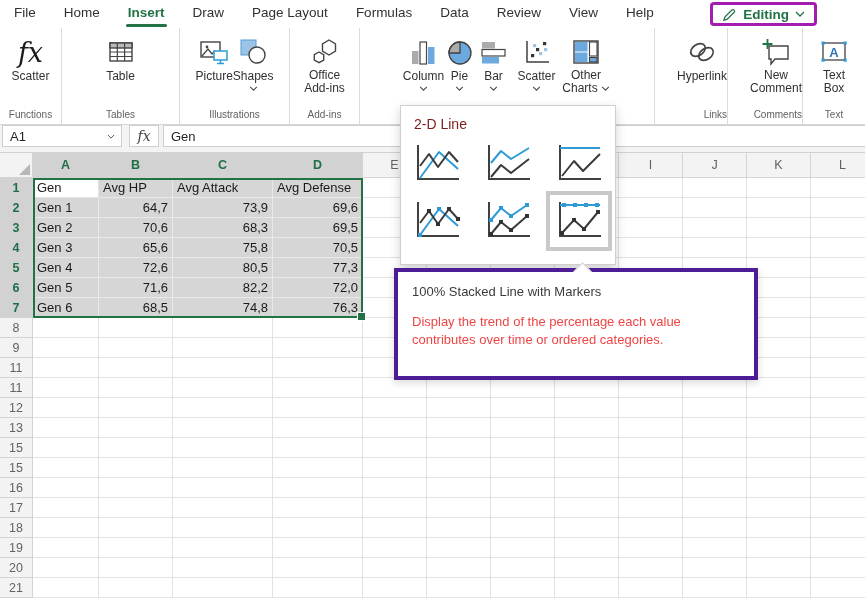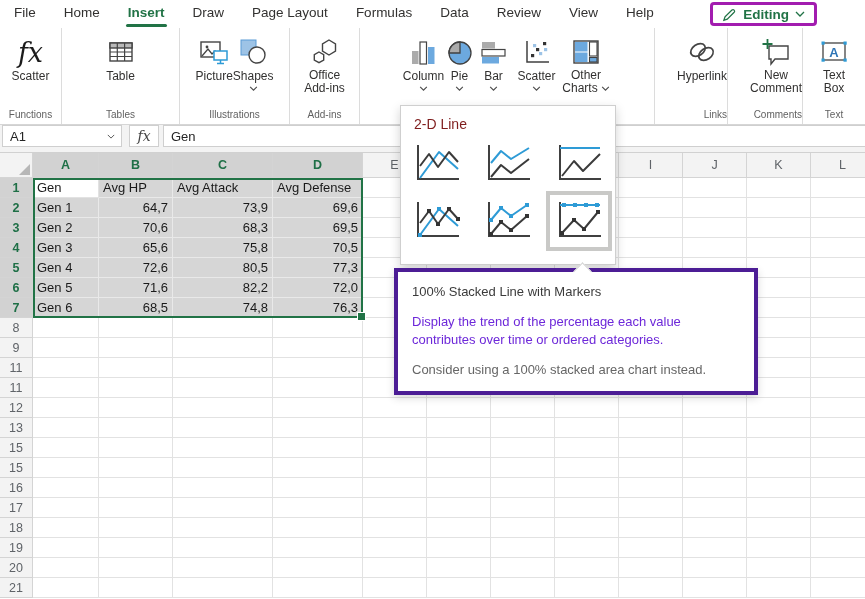--- a/index.html
+++ b/index.html
@@ -86,21 +86,21 @@
   .mdk { fill:#333; } .mbl { fill:#2e9bd6; }
 
   
   .tooltip { position:absolute; left:394px; top:268px; width:364px; background:#fff;
     border:4px solid #4c1d95; box-shadow:0 3px 8px rgba(0,0,0,.15); z-index:50;
     padding:12px 14px 14px 14px; }
   .tooltip::before { content:""; position:absolute; left:178px; top:-7px; width:12px; height:12px;
     background:#fff; border-left:1px solid #d4d4d4; border-top:1px solid #d4d4d4;
     transform:rotate(45deg); }
   .tt-title { font-size:13px; color:#3b3b3b; margin-bottom:14px; }
-  .tt-body { font-size:13px; color:#6d28d9; line-height:1.35; margin-bottom:14px; }
+  .tt-body { font-size:13px; color:#ef4444; line-height:1.35; margin-bottom:14px; }
   .tt-note { font-size:13px; color:#666; }
 
   svg { display:block; }
 </style>
 </head>
 <body>
 
 <div class="app">
 
   <div class="menubar">
@@ -735,16 +735,15 @@
           <rect x="28" y="28" width="4" height="4" class="mdk"></rect>
             <rect x="42" y="11" width="4" height="4" class="mdk"></rect>
         </svg>
       </div>
     </div>
   </div>
 
   <div class="tooltip">
     <div class="tt-title">100% Stacked Line with Markers</div>
     <div class="tt-body">Display the trend of the percentage each value contributes over time or ordered categories.</div>
-    <div class="tt-note">Consider using a 100% stacked area chart instead.</div>
   </div>
 
 </div>
 
 </body></html>

